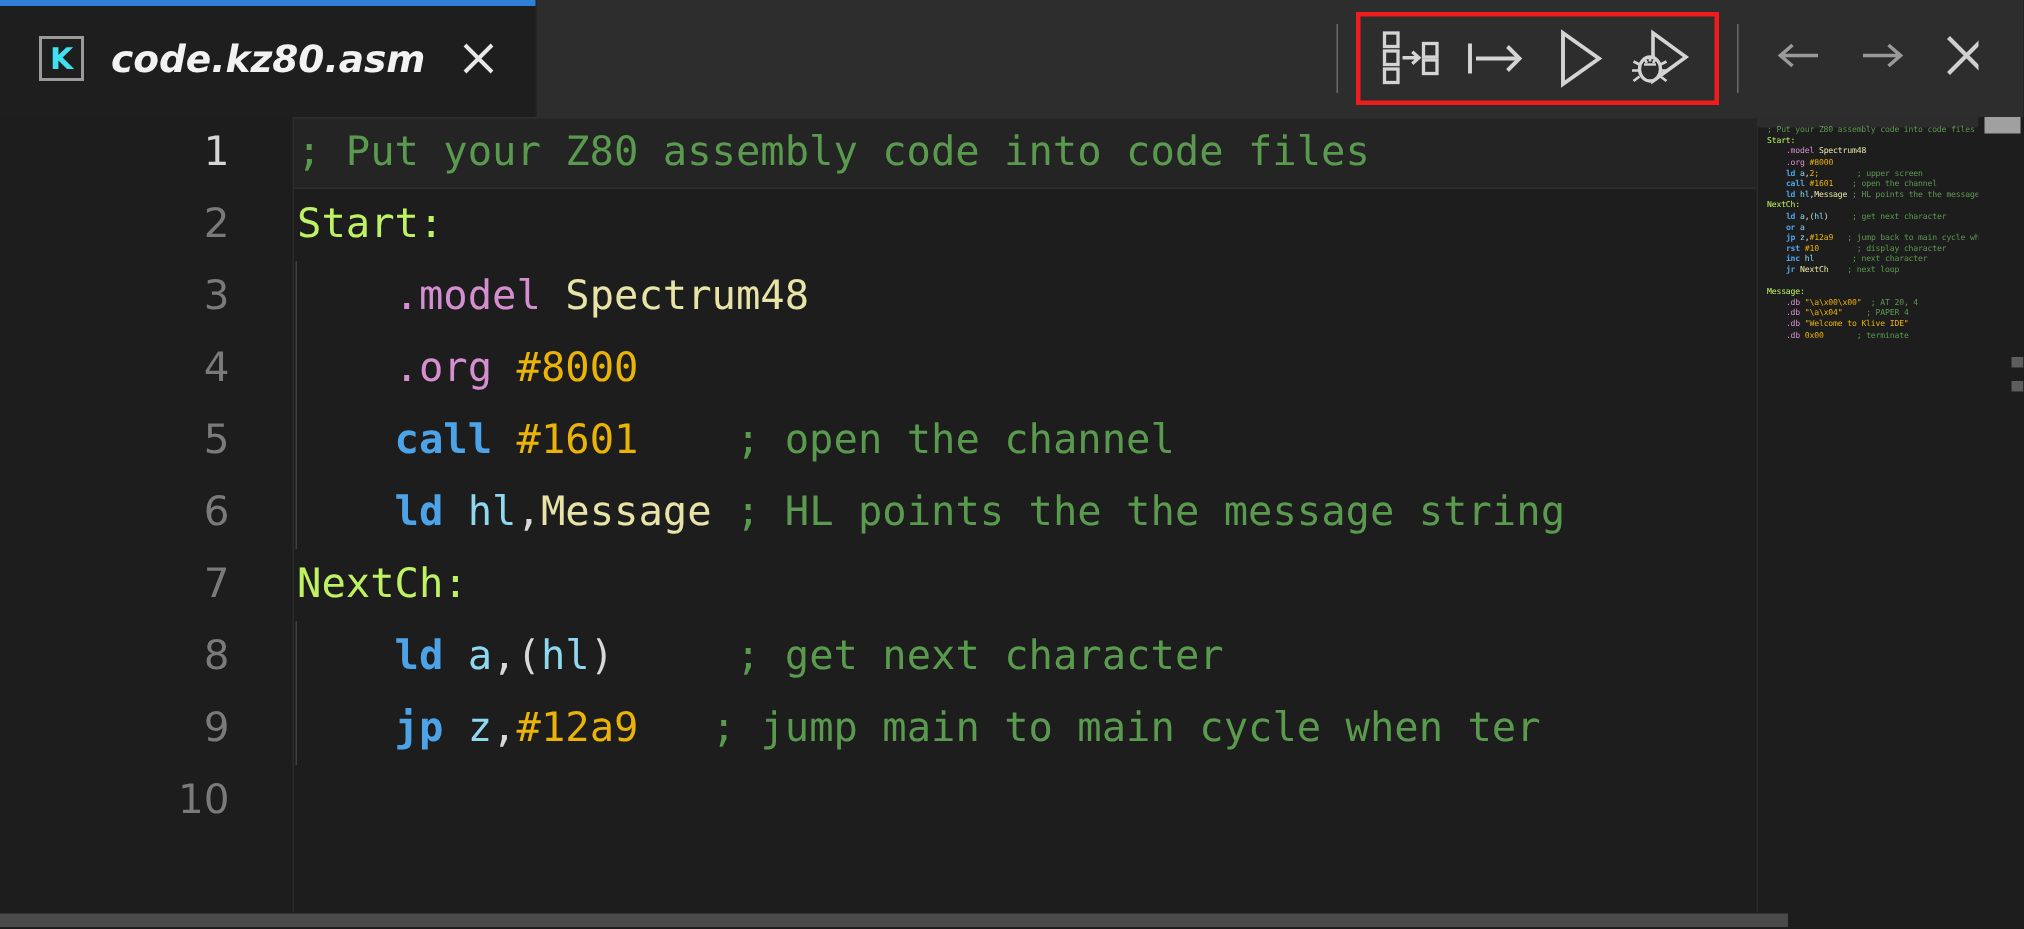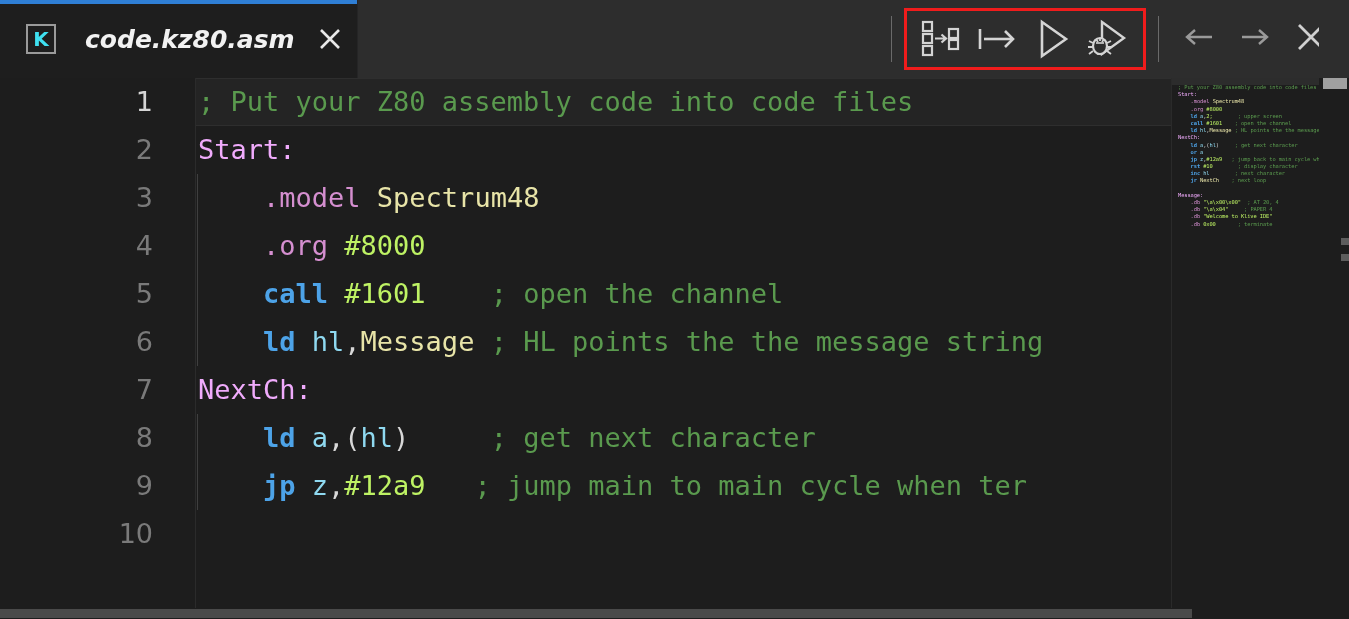--- a/index.html
+++ b/index.html
@@ -35,21 +35,21 @@
   .tab-icon {
     width: 30px; height: 30px;
     border: 2px solid #9a9a9a;
     color: #3fe0f0;
     font-family: "DejaVu Sans", sans-serif;
     font-weight: 700; font-size: 20px;
     display: flex; align-items: center; justify-content: center;
     flex: 0 0 auto;
   }
   .tab-label {
-    margin-left: 29px;
+    margin-left: 18px;
     color: #f2f2f2;
     font-family: "DejaVu Sans", sans-serif;
     font-style: italic;
     font-weight: 700;
     font-size: 25px;
     white-space: nowrap;
   }
   .tab-close {
     margin-left: 20px;
     width: 30px; height: 30px;
@@ -130,24 +130,24 @@
   .indent-guide {
     position: absolute;
     left: 1px;
     width: 1px;
     background: #3f3f3f;
   }
 
   
   .t-com  { color: #5a9a4e; }
   .t-dir  { color: #d58fd0; }
-  .t-lbl  { color: #f0abfc; }
+  .t-lbl  { color: #bef264; }
   .t-kw   { color: #4da3e8; font-weight: 700; }
   .t-reg  { color: #8fd9f0; }
-  .t-num  { color: #bef264; text-align: center; }
+  .t-num  { color: #eab308; text-align: center; }
   .t-pun  { color: #d8d8d8; }
   .t-id   { color: #e8e4a8; }
 
   
   .minimap {
     position: absolute; right: 30px; top: 78px;
     width: 148px; height: 541px;
     background: #1d1d1d;
     overflow: hidden;
     border-left: 1px solid #2a2a2a;

